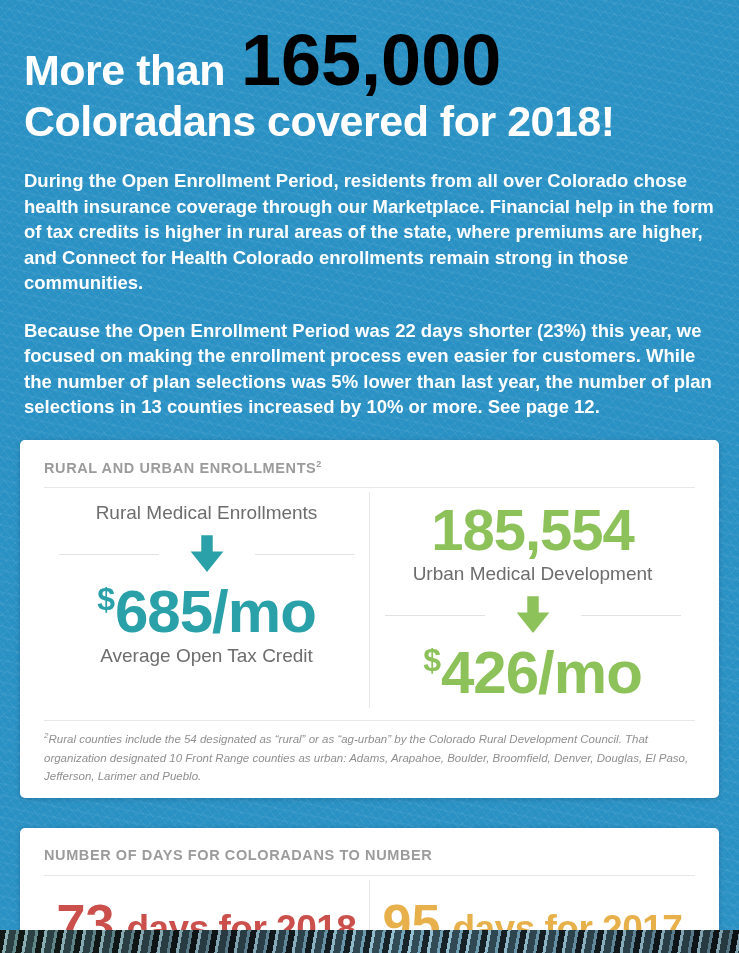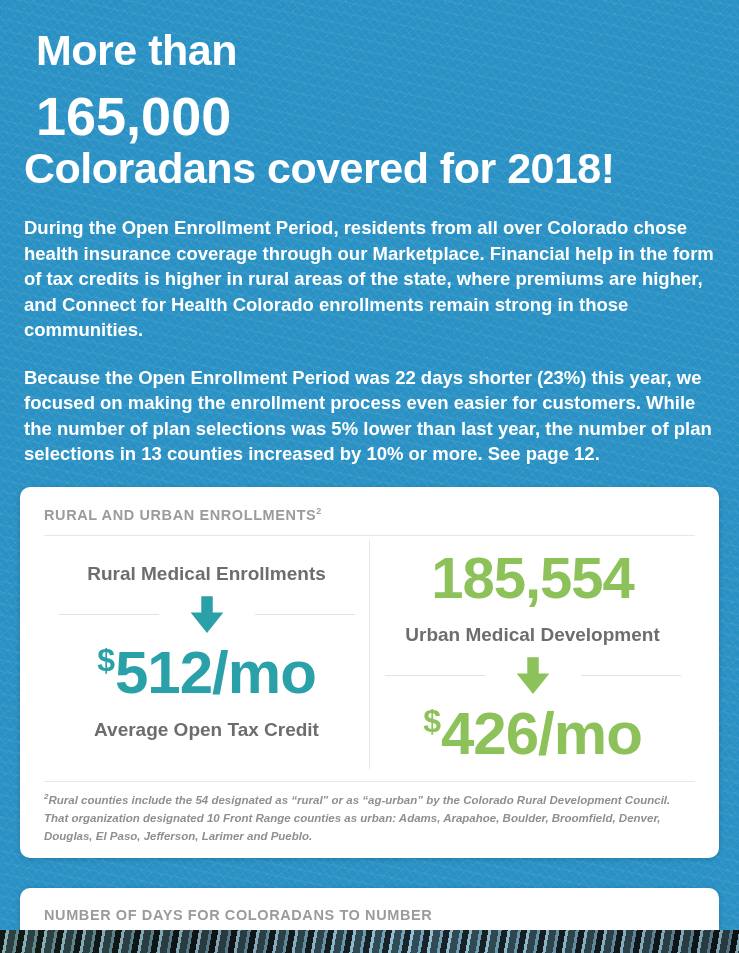--- a/index.html
+++ b/index.html
@@ -14,61 +14,61 @@
     position:absolute; inset:0; z-index:0; pointer-events:none;
     background-image:
       repeating-linear-gradient(52deg, rgba(255,255,255,0.055) 0 1px, transparent 1px 6px),
       repeating-linear-gradient(-38deg, rgba(255,255,255,0.045) 0 1px, transparent 1px 8px),
       repeating-linear-gradient(12deg, rgba(215,240,250,0.05) 0 2px, transparent 2px 11px);
   }
   .content { position:relative; z-index:1; }
 
   
   .headline { padding:26px 24px 0; color:#fff; font-weight:bold; }
-  .h-line1 { display:flex; align-items:baseline; gap:16px;flex-direction:column; }
+  .h-line1 { display:flex; align-items:baseline; gap:16px; }
   .h-prefix { font-size:43px; letter-spacing:-0.5px; }
-  .h-big { font-size:54px; color:#ffffff; line-height:0.95;margin-left:12px; }
+  .h-big { font-size:72px; color:#000000; line-height:0.95; }
   .h-line2 { font-size:43px; letter-spacing:-0.5px; margin-top:2px; }
 
   
   .intro {
     margin:22px 24px 0; color:#ffffff;
     font-size:18.5px; line-height:1.38; font-weight:bold;
   }
   .intro + .intro { margin-top:22px; }
 
   
   .card {
-    background:#fff; border-radius:10px; margin:0 20px;
+    background:#fff; border-radius:5px; margin:0 20px;
     box-shadow:0 1px 5px rgba(0,30,50,0.22);
   }
   .card-enroll { margin-top:20px; padding:19px 24px 12px; }
   .card-title { color:#9b9b9b; font-size:14.5px; font-weight:bold; letter-spacing:0.6px; }
   .card-title sup, .t-sup { font-size:9px; }
   .divider { border:none; border-top:1px solid #e7e7e7; margin-top:12px; }
 
   .cols { display:flex; align-items:stretch; margin-top:4px; }
   .col { flex:1; text-align:center; padding:8px 0 4px; }
   .vdiv { width:1px; background:#e7e7e7; }
 
   .big { font-size:58px; font-weight:bold; line-height:1.05; letter-spacing:-1px; }
   .teal { color:#2aa1a8; }
   .green { color:#8dc159; }
-  .label { color:#6d6d6d; font-size:19px; margin-top:15px;font-weight:bold; }
+  .label { color:#6d6d6d; font-size:19px; margin-top:2px; }
 
   .arrow-row { display:flex; align-items:center; justify-content:center; gap:30px; margin:10px 0 6px; }
   .arrow-row .line { width:100px; height:1px; background:#e2e2e2; }
   .arrow { width:36px; height:40px; display:block; }
 
   .money { font-size:60px; }
   .money .cur { font-size:32px; vertical-align:22px; letter-spacing:0; }
 
   .footnote {
     font-style:italic; color:#8f8f8f; font-size:11.5px;
-    line-height:1.6; margin-top:9px; font-weight:bold;
+    line-height:1.6; margin-top:9px; font-weight:normal;
   }
   .footnote sup { font-size:8px; }
 
   .card-days { margin-top:30px; padding:19px 24px 24px; }
   .days-cols .col { padding:13px 0 0; }
   .days-line { display:flex; align-items:baseline; justify-content:center; gap:12px; font-weight:bold; }
   .days-num { font-size:52px; }
   .days-label { font-size:37px; letter-spacing:-0.5px; }
   .red  { color:#cb4f4b; }
   .gold { color:#e7b04a; }
@@ -111,21 +111,21 @@
     <div class="cols">
       <div class="col">
         <div class="label">Rural Medical Enrollments</div>
         <div class="arrow-row">
           <span class="line"></span>
           <svg class="arrow teal" viewBox="0 0 44 46">
               <path d="M15 0 H29 V20 H42 L22 45 L2 20 H15 Z" fill="currentColor"></path>
             </svg>
           <span class="line"></span>
         </div>
-        <div class="big teal money"><span class="cur">$</span><span>512/mo</span></div>
+        <div class="big teal money"><span class="cur">$</span><span>685/mo</span></div>
         <div class="label">Average Open Tax Credit</div>
       </div>
 
       <div class="vdiv"></div>
 
       <div class="col">
         <div class="big green">185,554</div>
         <div class="label">Urban Medical Development</div>
         <div class="arrow-row">
           <span class="line"></span>

